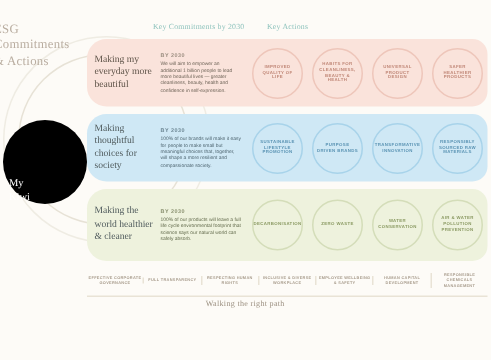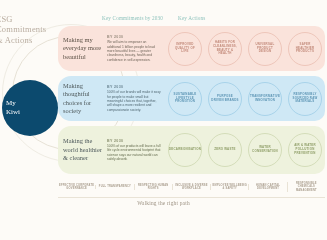--- a/index.html
+++ b/index.html
@@ -24,22 +24,22 @@
   #title-block{
     position:absolute;left:-4px;top:14px;width:66px;
     color:#b9ada0;font-family:"Liberation Serif",serif;
     font-size:8.5px;line-height:1.22;letter-spacing:.2px;
   }
   #title-block .t-line{display:block;white-space:nowrap;}
 
   
   #hub{
     position:absolute;left:2px;top:80px;width:56px;height:56px;
-    border-radius:50%;background:#0c4a6e;
-    display:flex;align-items:center;justify-content:center;
+    border-radius:50%;background:#000000;
+    display:flex;align-items:flex-end;justify-content:center;
   }
   #hub .hub-text{
     color:#ffffff;font-family:"Liberation Serif",serif;
     font-size:7px;line-height:1.3;text-align:left;padding-left:4px;
     width:100%;
   }
 
   
   .col-head{
     position:absolute;top:15px;

